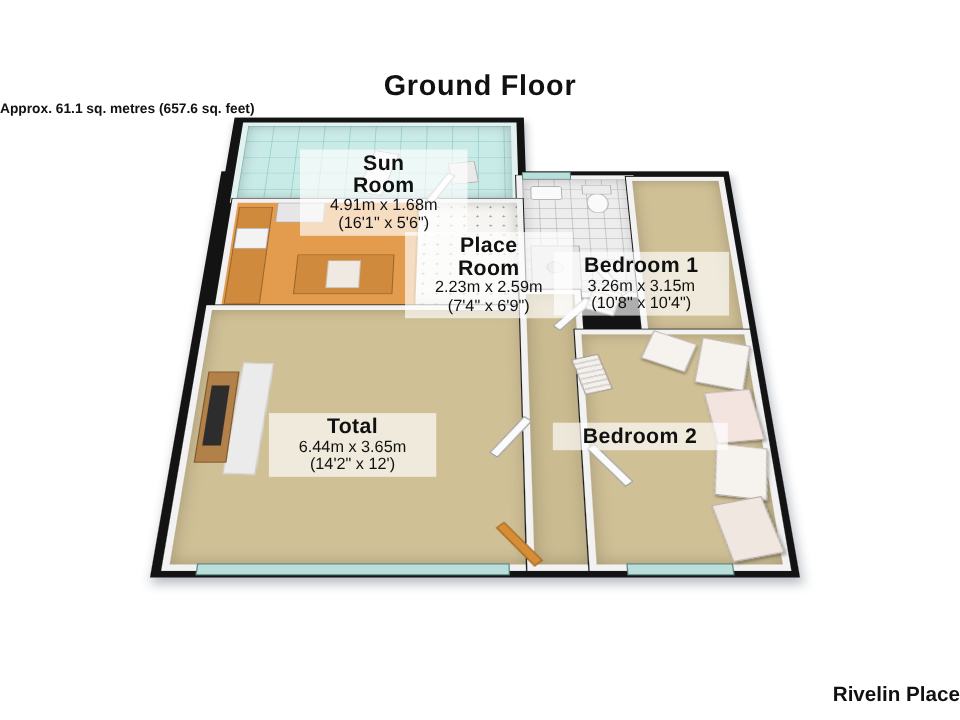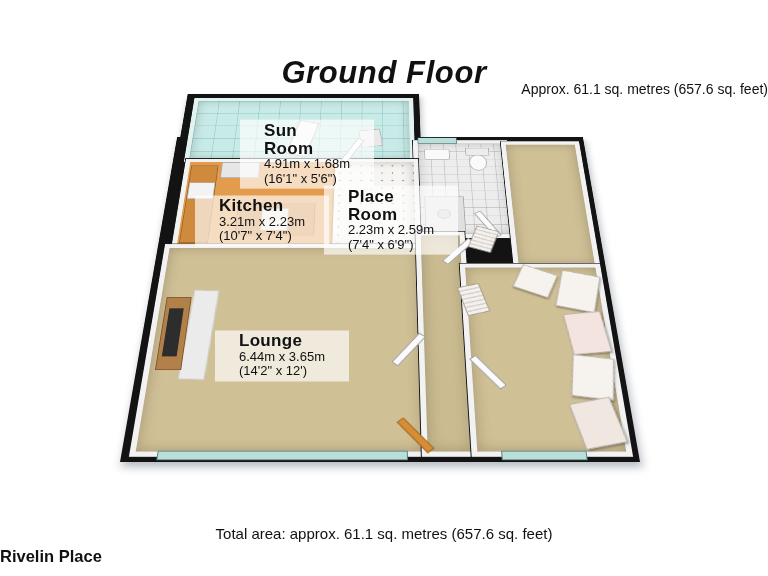--- a/index.html
+++ b/index.html
@@ -1,24 +1,24 @@
 <!DOCTYPE html>
 <html><head>
 <meta charset="utf-8">
 <style>
   html,body{margin:0;padding:0;background:#fff;}
   .page{position:relative;width:768px;height:576px;background:#ffffff;overflow:hidden;
         font-family:"Liberation Sans",sans-serif;color:#111;}
 
   
   .hdr-title{position:absolute;left:0;right:0;top:55px;text-align:center;
-             font-size:31px;font-weight:bold;letter-spacing:.6px;font-style:italic;}
-  .hdr-sub{position:absolute;left:0;right:0;top:81px;text-align:right;font-size:14px;}
+             font-size:23px;font-weight:bold;letter-spacing:.6px;}
+  .hdr-sub{position:absolute;left:0;right:0;top:81px;text-align:left;font-size:11px;font-weight:bold;}
   .ftr-total{position:absolute;left:0;right:0;top:525px;text-align:center;font-size:15px;}
-  .ftr-name{position:absolute;left:0;right:0;top:547px;text-align:left;
+  .ftr-name{position:absolute;left:0;right:0;top:547px;text-align:right;
             font-size:16.5px;font-weight:bold;}
 
   
   .scene{position:absolute;left:120px;top:-98px;width:520px;height:560px;
          transform-origin:50% 100%;
          transform:perspective(820px) rotateX(29deg);
          filter:drop-shadow(2px 6px 5px rgba(100,110,125,.45));}
   .blk{position:absolute;background:#131313;}
   .room{position:absolute;box-sizing:border-box;border:6px solid #f2f2f2;
         outline:1.5px solid #161616;box-shadow:inset 0 0 16px rgba(0,0,0,.22);}
@@ -38,21 +38,21 @@
   .furn{position:absolute;}
   .door{position:absolute;background:#fbfbfb;border:1px solid #8f8f8f;}
   .win{position:absolute;background:#badfdb;border:1px solid #57837f;}
   .wardrobe{position:absolute;background:#f6f2ee;border:1px solid #b5aea6;
             box-shadow:1px 2px 3px rgba(0,0,0,.35);}
   .slatted{position:absolute;border:1px solid #a09a92;
            background:repeating-linear-gradient(0deg,#f3f0ee 0 4px,#d8d2cc 4px 6px);}
 
   
   .room-label{position:absolute;transform:translate(-50%,-50%);
-              background:rgba(255,255,255,.66);text-align:left;
+              background:rgba(255,255,255,.66);text-align:center;
               padding:2px 24px;white-space:nowrap;z-index:5;}
   .rname{font-size:17px;font-weight:bold;line-height:1.04;letter-spacing:.3px;}
   .rdim{font-size:13px;line-height:1.13;}
 </style>
 </head>
 <body>
 
 <div class="page">
 
   <div class="hdr-title">Ground Floor</div>
@@ -117,37 +117,39 @@
     <div class="slatted" style="left:352px;top:330px;width:24px;height:40px;transform:rotate(-15deg)"></div>
   </div>
 
   <div class="room-label" style="left:307px;top:154px">
     <div class="rname">Sun</div>
     <div class="rname">Room</div>
     <div class="rdim">4.91m x 1.68m</div>
     <div class="rdim">(16'1" x 5'6")</div>
   </div>
 
-  <div class="room-label" style="left:262px;top:221px">
-    <div class="rname">Kitchen</div>
-    <div class="rdim">3.21m x 2.23m</div>
-    <div class="rdim">(10'7" x 7'4")</div>
-  </div>
 
   <div class="room-label" style="left:391px;top:220px">
     <div class="rname">Place</div>
     <div class="rname">Room</div>
     <div class="rdim">2.23m x 2.59m</div>
     <div class="rdim">(7'4" x 6'9")</div>
   </div>
 
+  <div class="room-label" style="left:513px;top:227px">
+    <div class="rname">Bedroom 1</div>
+    <div class="rdim">3.26m x 3.15m</div>
+    <div class="rdim">(10'8" x 10'4")</div>
+  </div>
 
   <div class="room-label" style="left:282px;top:356px">
-    <div class="rname">Lounge</div>
+    <div class="rname">Total</div>
     <div class="rdim">6.44m x 3.65m</div>
     <div class="rdim">(14'2" x 12')</div>
   </div>
 
+  <div class="room-label" style="left:512px;top:349px">
+    <div class="rname">Bedroom 2</div>
+  </div>
 
-  <div class="ftr-total">Total area: approx. 61.1 sq. metres (657.6 sq. feet)</div>
   <div class="ftr-name">Rivelin Place</div>
 
 </div>
 
 </body></html>

